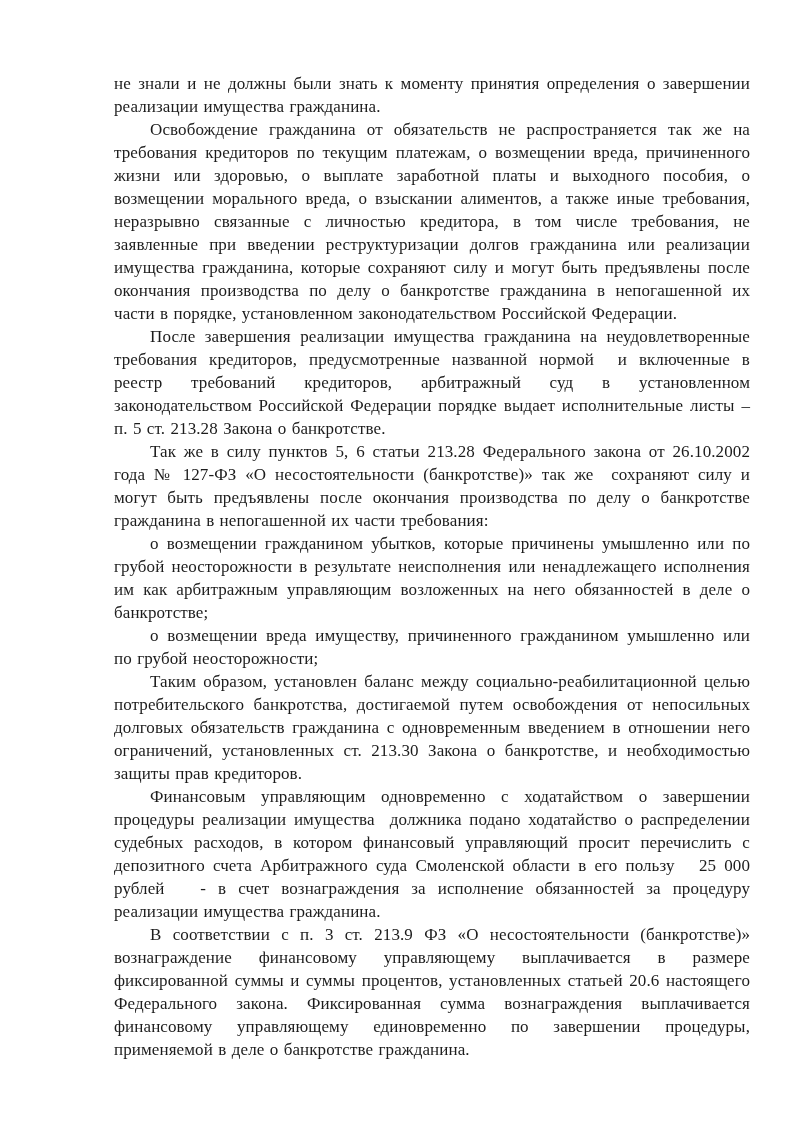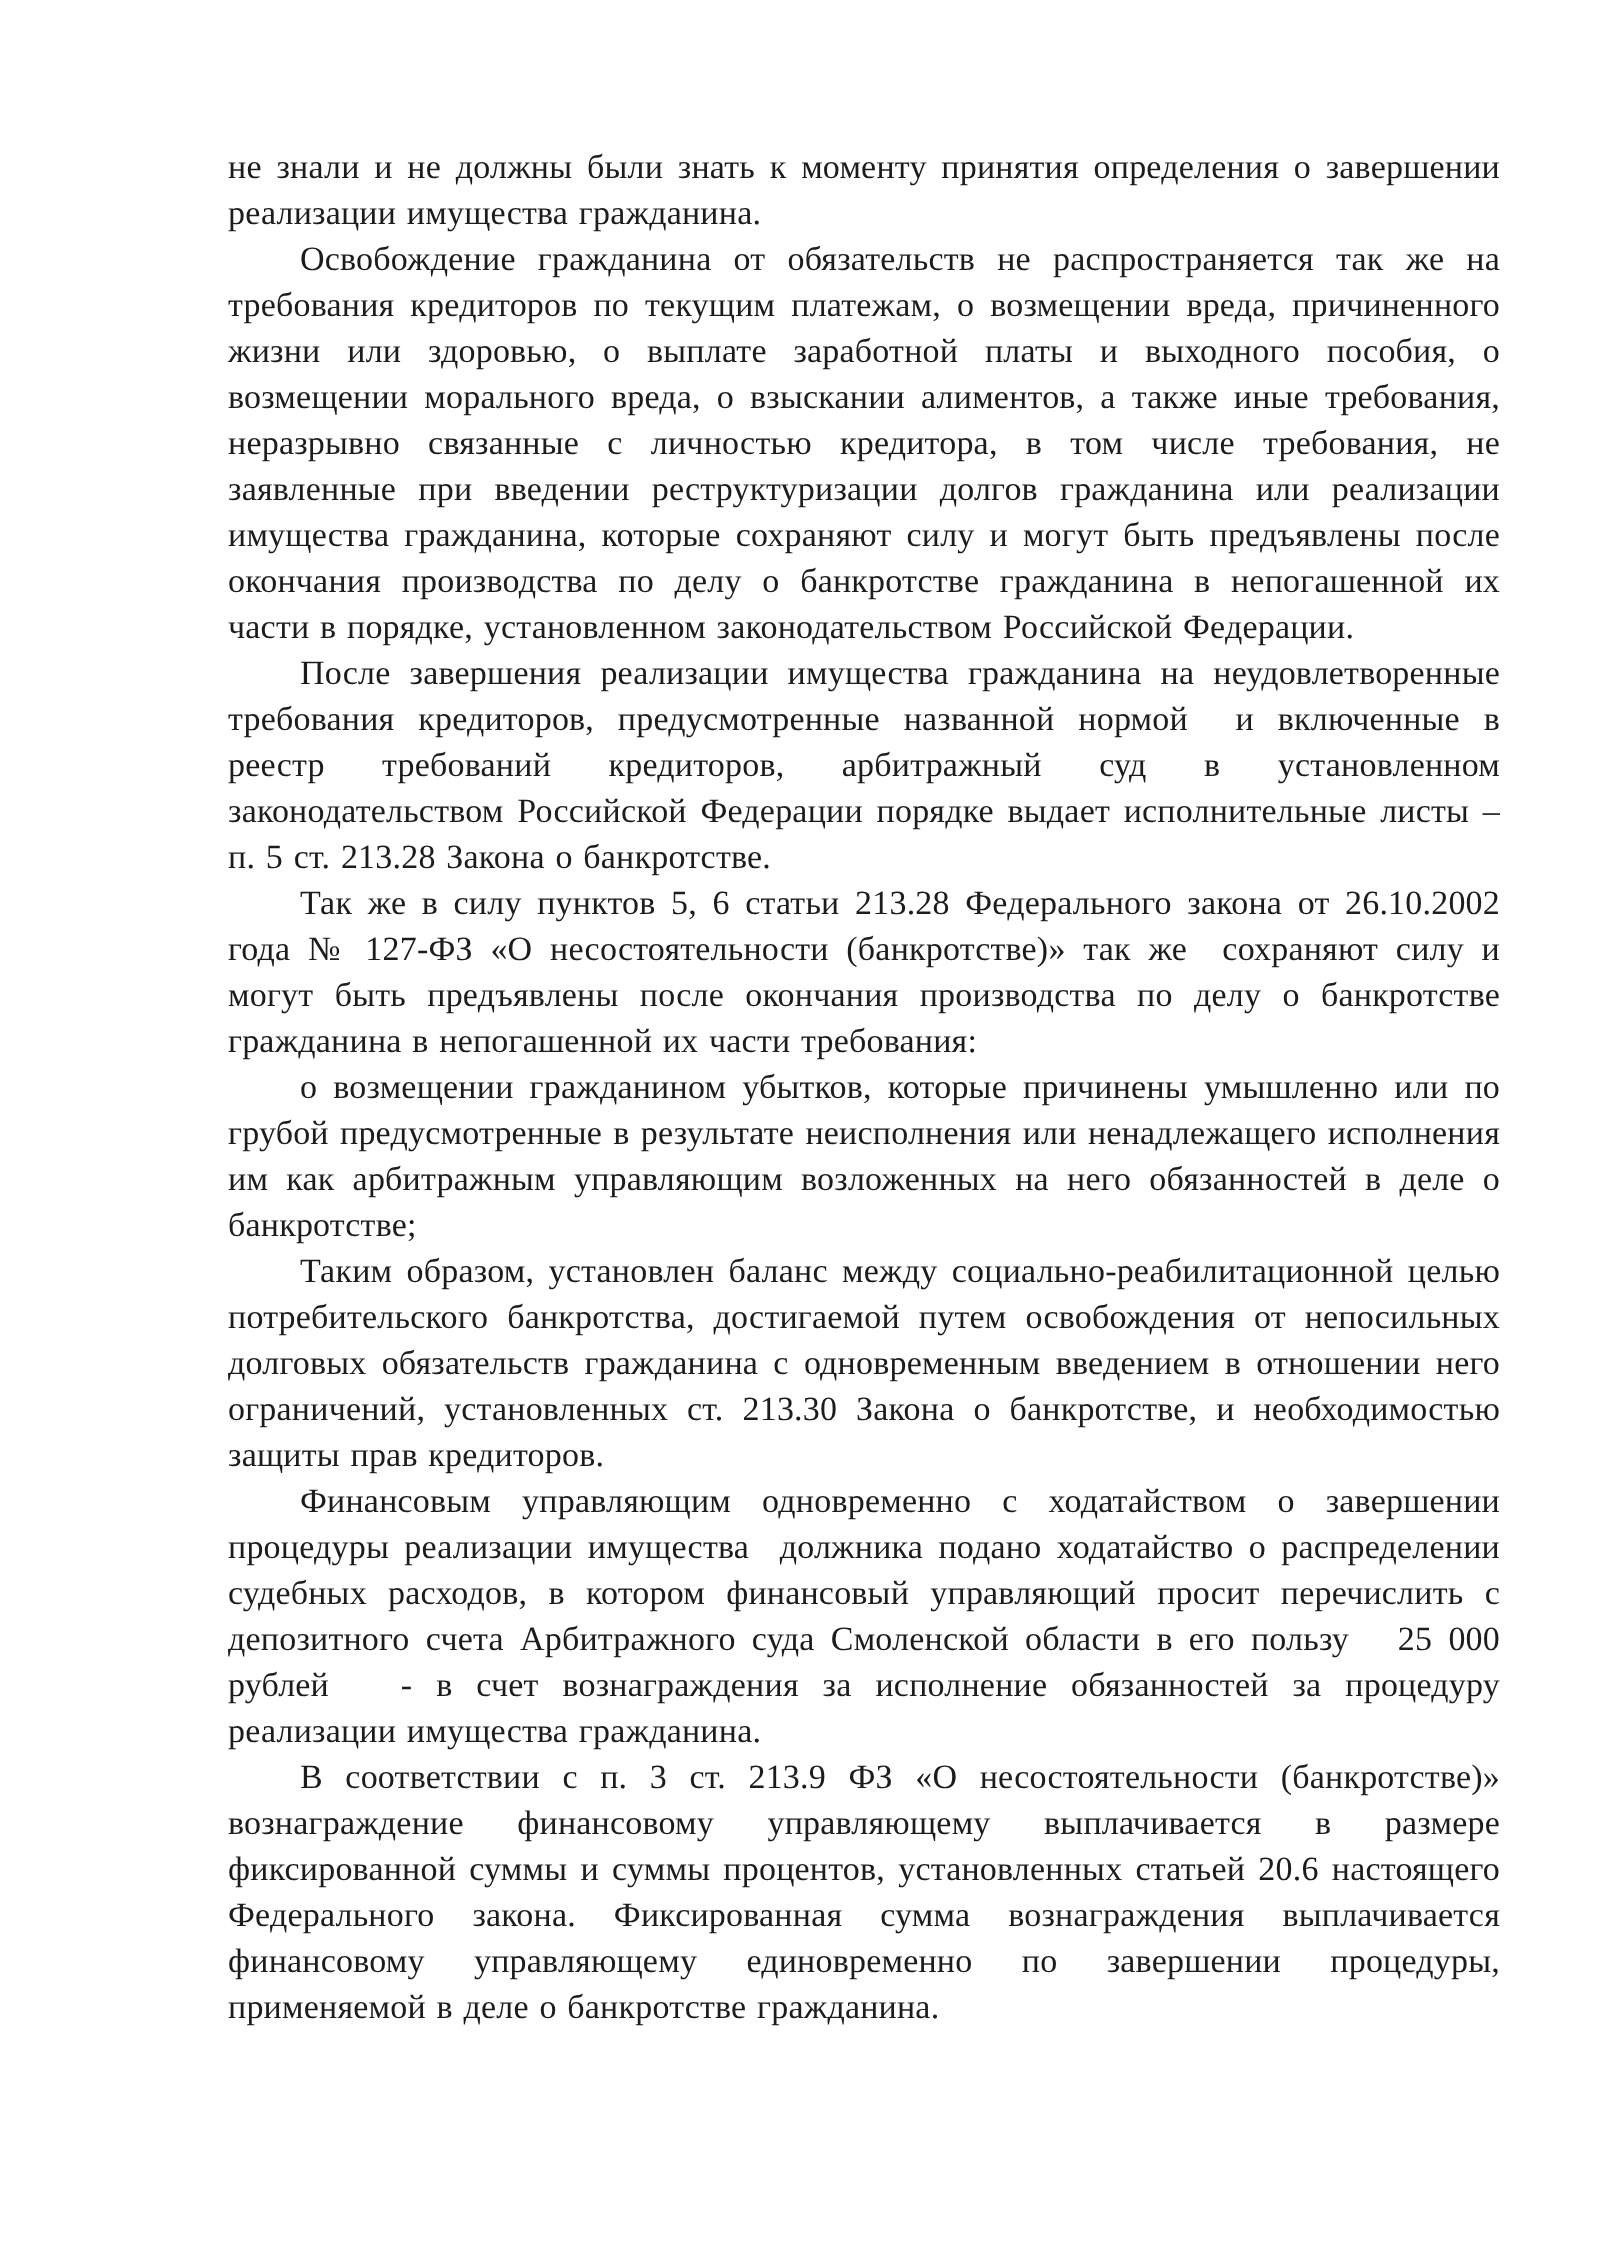--- a/index.html
+++ b/index.html
@@ -46,18 +46,19 @@
 </head>
 <body>
 
 <div class="page">
   <div class="text-block">
 
   <p class="para no-indent">не знали и не должны были знать к моменту принятия определения о завершении реализации имущества гражданина.</p>
       <p class="para">Освобождение гражданина от обязательств не распространяется так же на требования кредиторов по текущим платежам, о возмещении вреда, причиненного жизни или здоровью, о выплате заработной платы и выходного пособия, о возмещении морального вреда, о взыскании алиментов, а также иные требования, неразрывно связанные с личностью кредитора, в том числе требования, не заявленные при введении реструктуризации долгов гражданина или реализации имущества гражданина, которые сохраняют силу и могут быть предъявлены после окончания производства по делу о банкротстве гражданина в непогашенной их части в порядке, установленном законодательством Российской Федерации.</p>
       <p class="para">После завершения реализации имущества гражданина на неудовлетворенные требования кредиторов, предусмотренные названной нормой&nbsp; и включенные в реестр требований кредиторов, арбитражный суд в установленном законодательством Российской Федерации порядке выдает исполнительные листы – п. 5 ст. 213.28 Закона о банкротстве.</p>
       <p class="para">Так же в силу пунктов 5, 6 статьи 213.28 Федерального закона от 26.10.2002 года № 127-ФЗ «О несостоятельности (банкротстве)» так же&nbsp; сохраняют силу и могут быть предъявлены после окончания производства по делу о банкротстве гражданина в непогашенной их части требования:</p>
-      <p class="para">о возмещении гражданином убытков, которые причинены умышленно или по грубой предусмотренные в результате неисполнения или ненадлежащего исполнения им как арбитражным управляющим возложенных на него обязанностей в деле о банкротстве;</p>
+      <p class="para">о возмещении гражданином убытков, которые причинены умышленно или по грубой неосторожности в результате неисполнения или ненадлежащего исполнения им как арбитражным управляющим возложенных на него обязанностей в деле о банкротстве;</p>
+      <p class="para">о возмещении вреда имуществу, причиненного гражданином умышленно или по грубой неосторожности;</p>
       <p class="para">Таким образом, установлен баланс между социально-реабилитационной целью потребительского банкротства, достигаемой путем освобождения от непосильных долговых обязательств гражданина с одновременным введением в отношении него ограничений, установленных ст. 213.30 Закона о банкротстве, и необходимостью защиты прав кредиторов.</p>
       <p class="para">Финансовым управляющим одновременно с ходатайством о завершении процедуры реализации имущества&nbsp; должника подано ходатайство о распределении судебных расходов, в котором финансовый управляющий просит перечислить с депозитного счета Арбитражного суда Смоленской области в его пользу &nbsp; 25&nbsp;000 рублей &nbsp; - в счет вознаграждения за исполнение обязанностей за процедуру реализации имущества гражданина.</p>
       <p class="para">В соответствии с п. 3 ст. 213.9 ФЗ «О несостоятельности (банкротстве)» вознаграждение финансовому управляющему выплачивается в размере фиксированной суммы и суммы процентов, установленных статьей 20.6 настоящего Федерального закона. Фиксированная сумма вознаграждения выплачивается финансовому управляющему единовременно по завершении процедуры, применяемой в деле о банкротстве гражданина.</p>
     </div>
 </div>
 
 </body></html>

